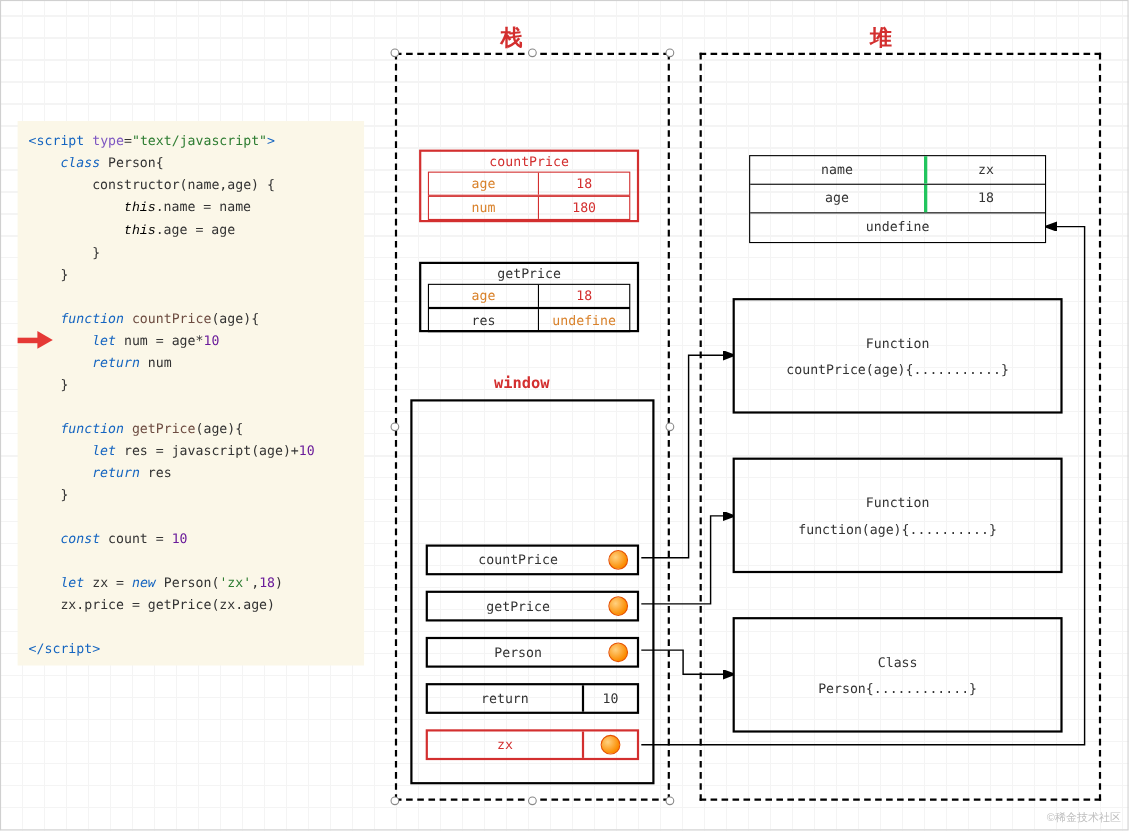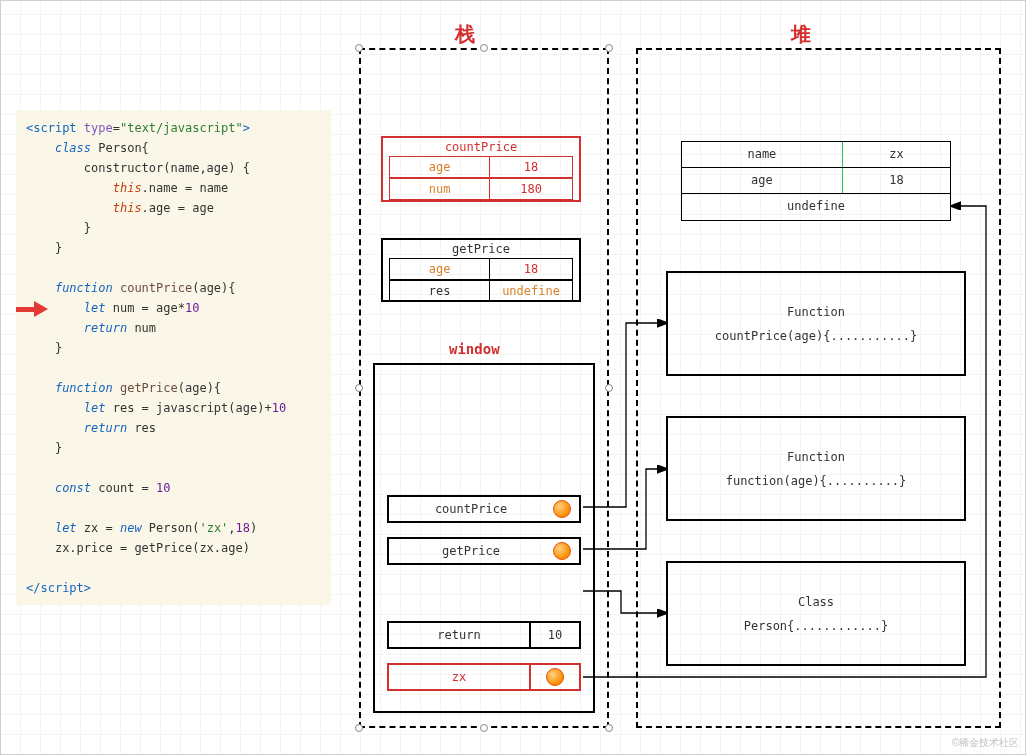--- a/index.html
+++ b/index.html
@@ -23,21 +23,21 @@
     padding:8px 10px;
     line-height:20px;
     white-space:pre;
     font-size:12px;
   }
   .c-tag{color:#1565c0;}
   .c-attr{color:#7e57c2;}
   .c-str{color:#2e7d32;}
   .c-kw{color:#1565c0;font-style:italic;}
   .c-fn{color:#6d4c41;}
-  .c-this{color:#c2410c;font-style:italic;}
+  .c-this{color:#000000;font-style:italic;font-family:Liberation Mono, monospace;}
   .c-num{color:#6a1b9a;}
 
   .arrow-ptr{
     position:absolute;left:15px;top:300px;width:32px;height:16px;
   }
   .arrow-ptr::before{
     content:"";position:absolute;left:0;top:6px;width:20px;height:5px;
     background:#e53935;
   }
   .arrow-ptr::after{
@@ -105,21 +105,21 @@
     align-self:stretch;
   }
 
   
   .obj{
     position:absolute;left:680px;top:140px;width:270px;
     border:1px solid #000;
   }
   .obj .row{display:flex;height:26px;border-bottom:1px solid #000;}
   .obj .row:last-child{border-bottom:none;}
-  .obj .row .c1{flex:0 0 60%;border-right:1px solid #22c55e;text-align:center;line-height:24px;}
+  .obj .row .c1{flex:0 0 60%;border-right:3px solid #22c55e;text-align:center;line-height:24px;}
   .obj .row .c2{flex:1;text-align:center;line-height:24px;}
 
   
   .hbox{
     position:absolute;left:665px;width:300px;height:100px;
     border:2px solid #000;text-align:center;
     display:flex;flex-direction:column;justify-content:center;gap:10px;
   }
   .hb1{top:270px;height:105px;}
   .hb2{top:415px;height:105px;}
@@ -210,20 +210,24 @@
 <div class="win-label">window</div>
 <div class="frame f-win">
   <div class="win-row" style="top:130px">
     <div class="lbl">countPrice</div>
     <div class="dot"></div>
   </div>
   <div class="win-row" style="top:172px">
     <div class="lbl">getPrice</div>
     <div class="dot"></div>
   </div>
+  <div class="win-row" style="top:214px">
+    <div class="lbl">Person</div>
+    <div class="dot"></div>
+  </div>
   <div class="win-row" style="top:256px">
     <div class="lbl">return</div>
     <div class="valbox">10</div>
   </div>
   <div class="win-row red" style="top:298px">
     <div class="lbl red-text">zx</div>
     <div style="width:50px;border-left:2px solid #d32f2f;align-self:stretch;display:flex;align-items:center;justify-content:center">
       <div class="dot" style="margin:0"></div>
     </div>
   </div>

